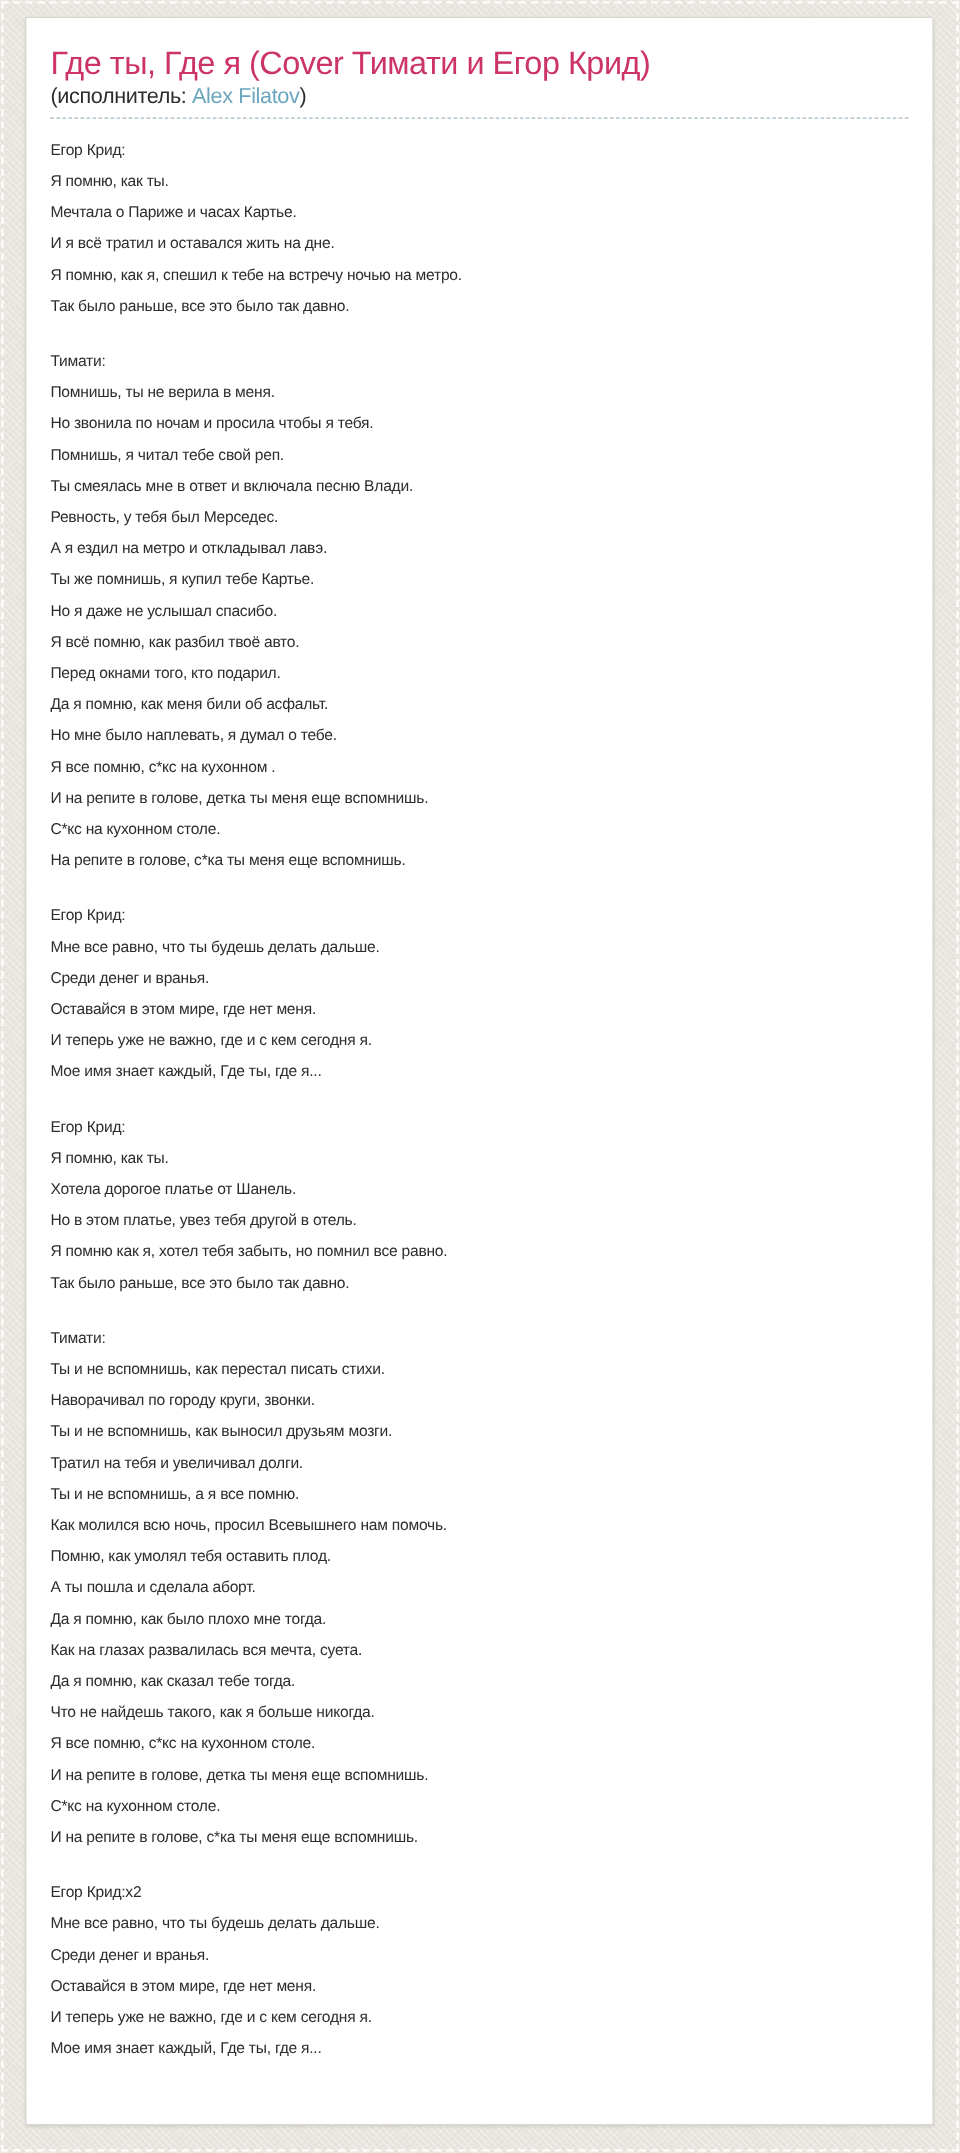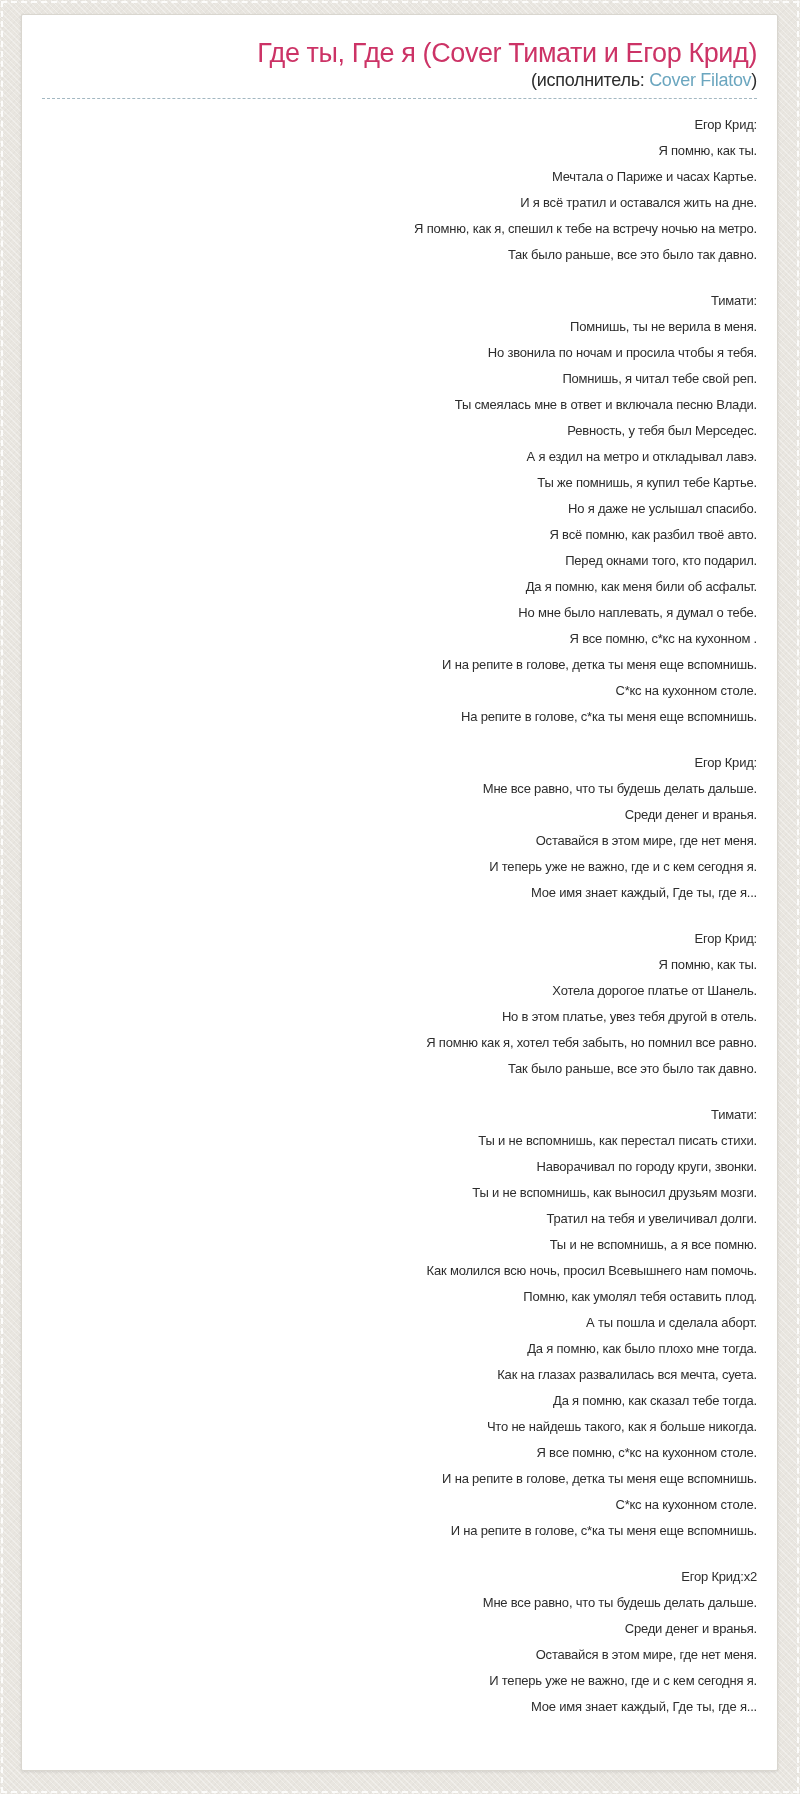--- a/index.html
+++ b/index.html
@@ -21,21 +21,20 @@
     overflow: hidden;
   }
   .page {
     position: relative;
     width: 800px;
     height: 1794px;
     background-color: var(--page-bg);
     background-image:
       repeating-linear-gradient(45deg, rgba(255,255,255,0.35) 0 1px, rgba(255,255,255,0) 1px 4px),
       repeating-linear-gradient(-45deg, rgba(0,0,0,0.02) 0 1px, rgba(0,0,0,0) 1px 4px);
-    text-align: right;
   }
   
   .page::before {
     content: "";
     position: absolute;
     inset: 1px;
     border: 2px dashed rgba(255,255,255,0.9);
     pointer-events: none;
     z-index: 2;
   }
@@ -82,21 +81,21 @@
   }
   .verse { margin: 0 0 20px 0; }
 </style>
 </head>
 <body>
 
 <div class="page">
   <div class="card">
     <div class="header">
       <h1 class="song-title">Где ты, Где я (Cover Тимати и Егор Крид)</h1>
-      <div class="artist-line"><span>(исполнитель: </span><a class="artist-link" href="#">Cover Filatov</a><span>)</span></div>
+      <div class="artist-line"><span>(исполнитель: </span><a class="artist-link" href="#">Alex Filatov</a><span>)</span></div>
     </div>
     <div class="lyrics" id="lyrics">
         <p class="verse">Егор Крид:<br>Я помню, как ты.<br>Мечтала о Париже и часах Картье.<br>И я всё тратил и оставался жить на дне.<br>Я помню, как я, спешил к тебе на встречу ночью на метро.<br>Так было раньше, все это было так давно.</p>
         <p class="verse">Тимати:<br>Помнишь, ты не верила в меня.<br>Но звонила по ночам и просила чтобы я тебя.<br>Помнишь, я читал тебе свой реп.<br>Ты смеялась мне в ответ и включала песню Влади.<br>Ревность, у тебя был Мерседес.<br>А я ездил на метро и откладывал лавэ.<br>Ты же помнишь, я купил тебе Картье.<br>Но я даже не услышал спасибо.<br>Я всё помню, как разбил твоё авто.<br>Перед окнами того, кто подарил.<br>Да я помню, как меня били об асфальт.<br>Но мне было наплевать, я думал о тебе.<br>Я все помню, с*кс на кухонном .<br>И на репите в голове, детка ты меня еще вспомнишь.<br>С*кс на кухонном столе.<br>На репите в голове, с*ка ты меня еще вспомнишь.</p>
         <p class="verse">Егор Крид:<br>Мне все равно, что ты будешь делать дальше.<br>Среди денег и вранья.<br>Оставайся в этом мире, где нет меня.<br>И теперь уже не важно, где и с кем сегодня я.<br>Мое имя знает каждый, Где ты, где я...</p>
         <p class="verse">Егор Крид:<br>Я помню, как ты.<br>Хотела дорогое платье от Шанель.<br>Но в этом платье, увез тебя другой в отель.<br>Я помню как я, хотел тебя забыть, но помнил все равно.<br>Так было раньше, все это было так давно.</p>
         <p class="verse">Тимати:<br>Ты и не вспомнишь, как перестал писать стихи.<br>Наворачивал по городу круги, звонки.<br>Ты и не вспомнишь, как выносил друзьям мозги.<br>Тратил на тебя и увеличивал долги.<br>Ты и не вспомнишь, а я все помню.<br>Как молился всю ночь, просил Всевышнего нам помочь.<br>Помню, как умолял тебя оставить плод.<br>А ты пошла и сделала аборт.<br>Да я помню, как было плохо мне тогда.<br>Как на глазах развалилась вся мечта, суета.<br>Да я помню, как сказал тебе тогда.<br>Что не найдешь такого, как я больше никогда.<br>Я все помню, с*кс на кухонном столе.<br>И на репите в голове, детка ты меня еще вспомнишь.<br>С*кс на кухонном столе.<br>И на репите в голове, с*ка ты меня еще вспомнишь.</p>
         <p class="verse">Егор Крид:х2<br>Мне все равно, что ты будешь делать дальше.<br>Среди денег и вранья.<br>Оставайся в этом мире, где нет меня.<br>И теперь уже не важно, где и с кем сегодня я.<br>Мое имя знает каждый, Где ты, где я...</p>
       </div>
   </div>

